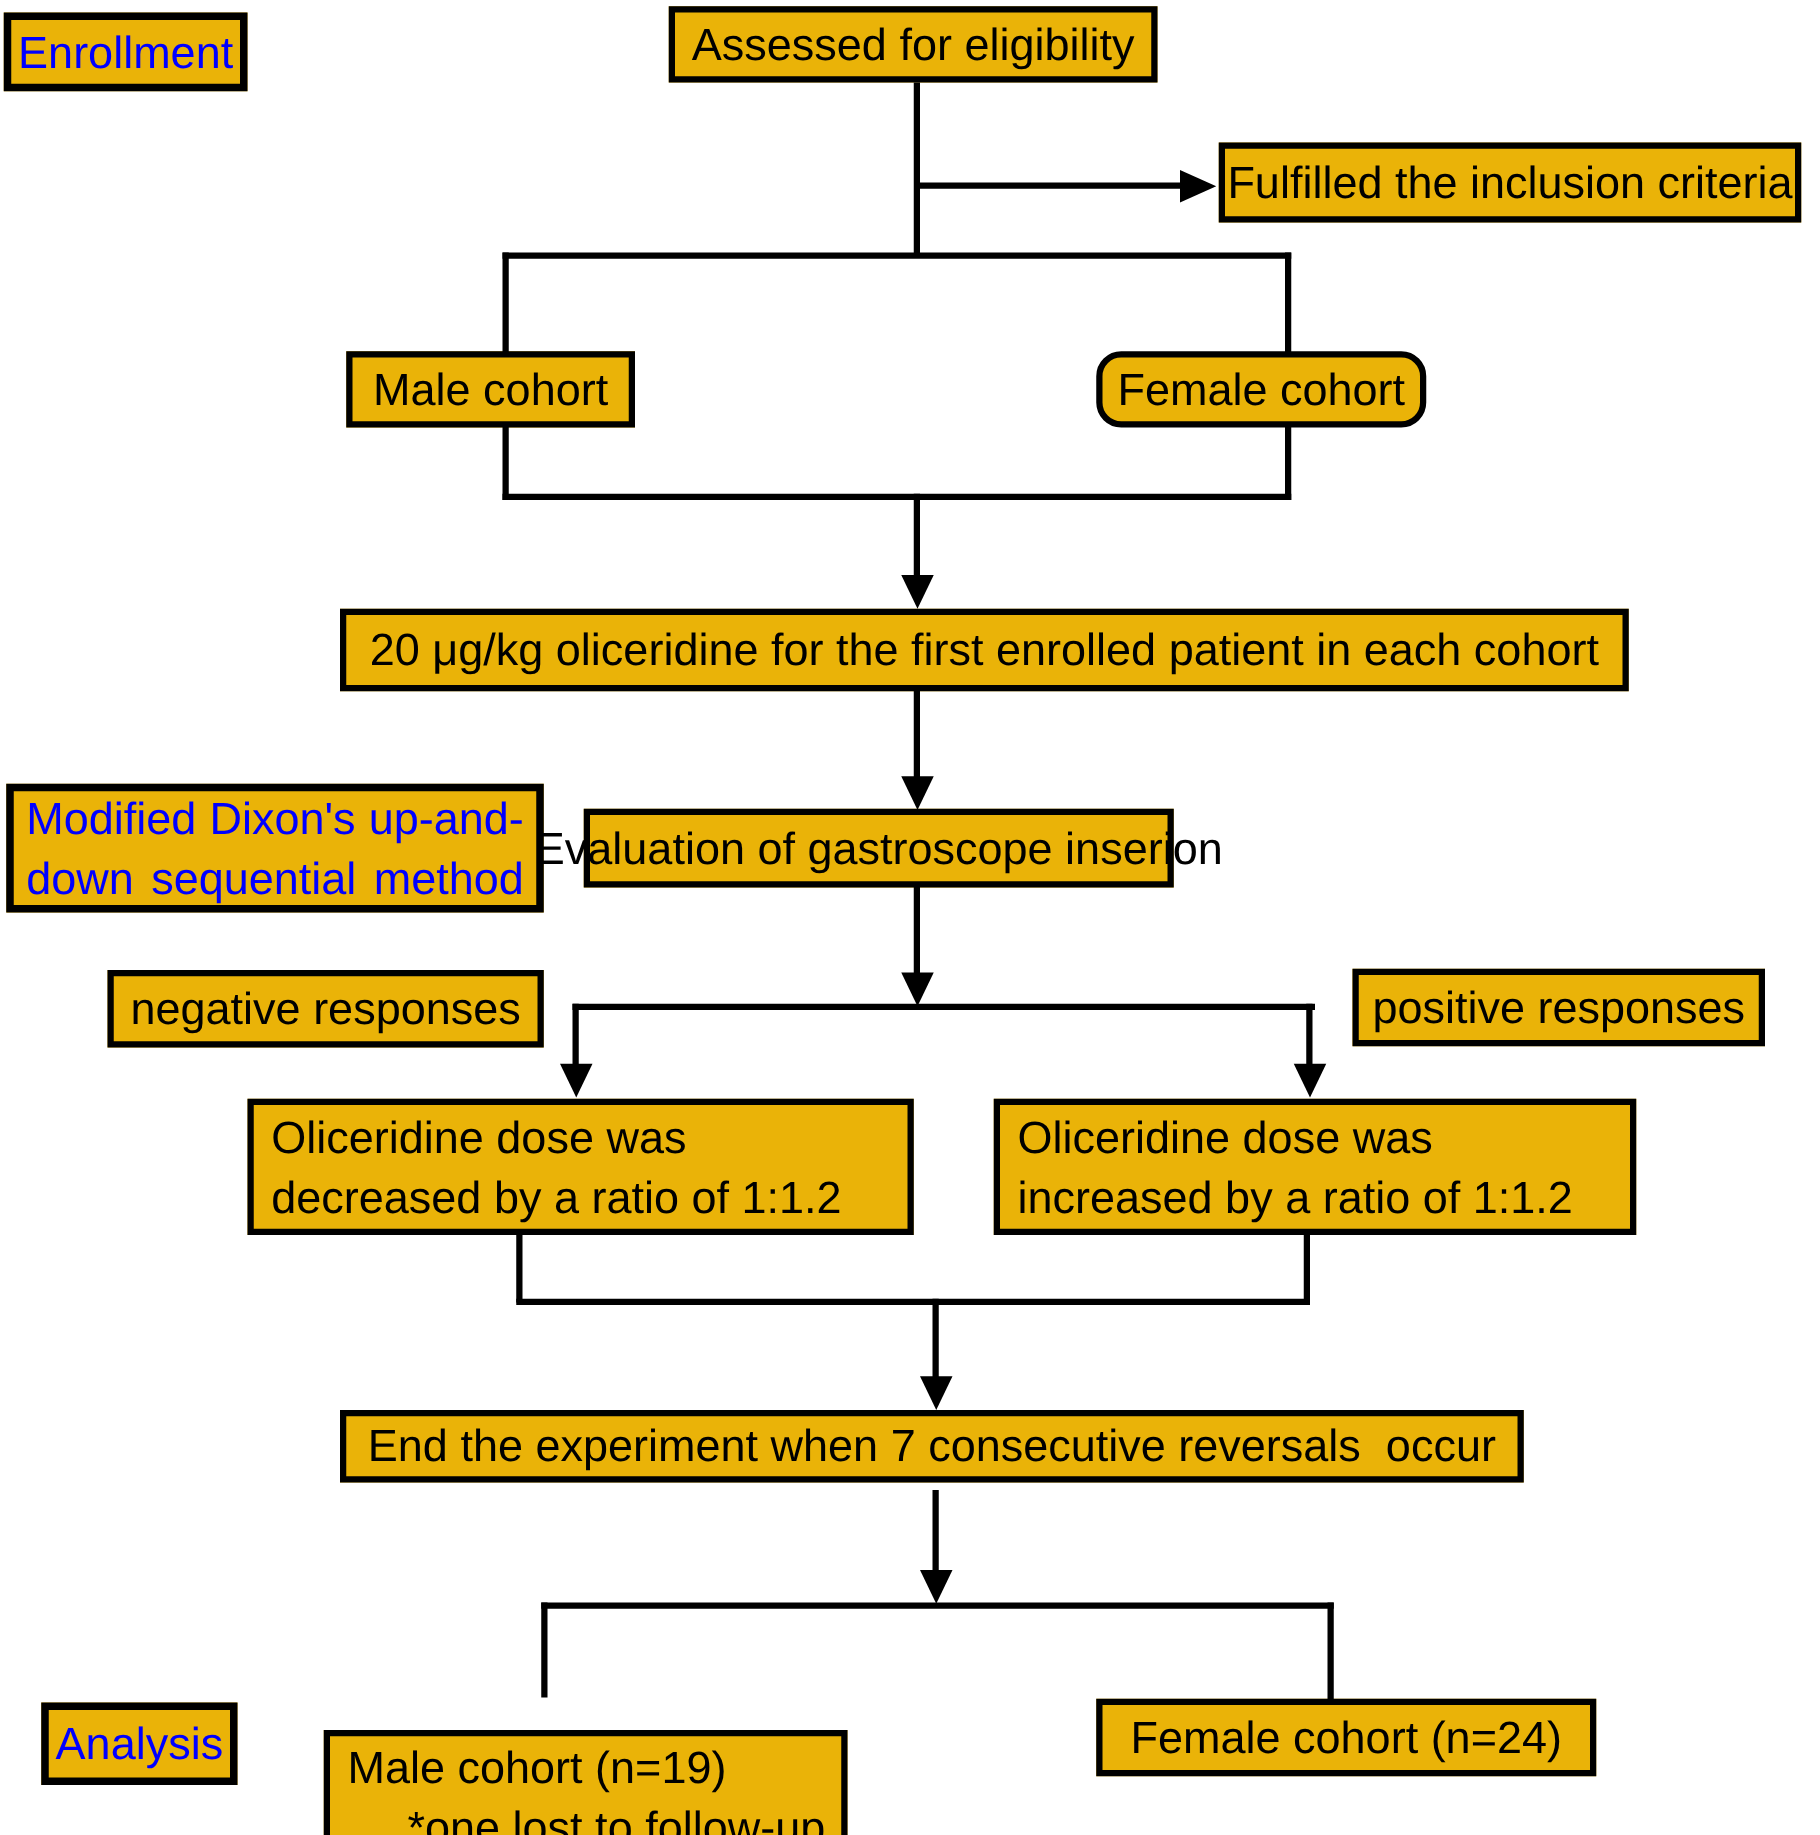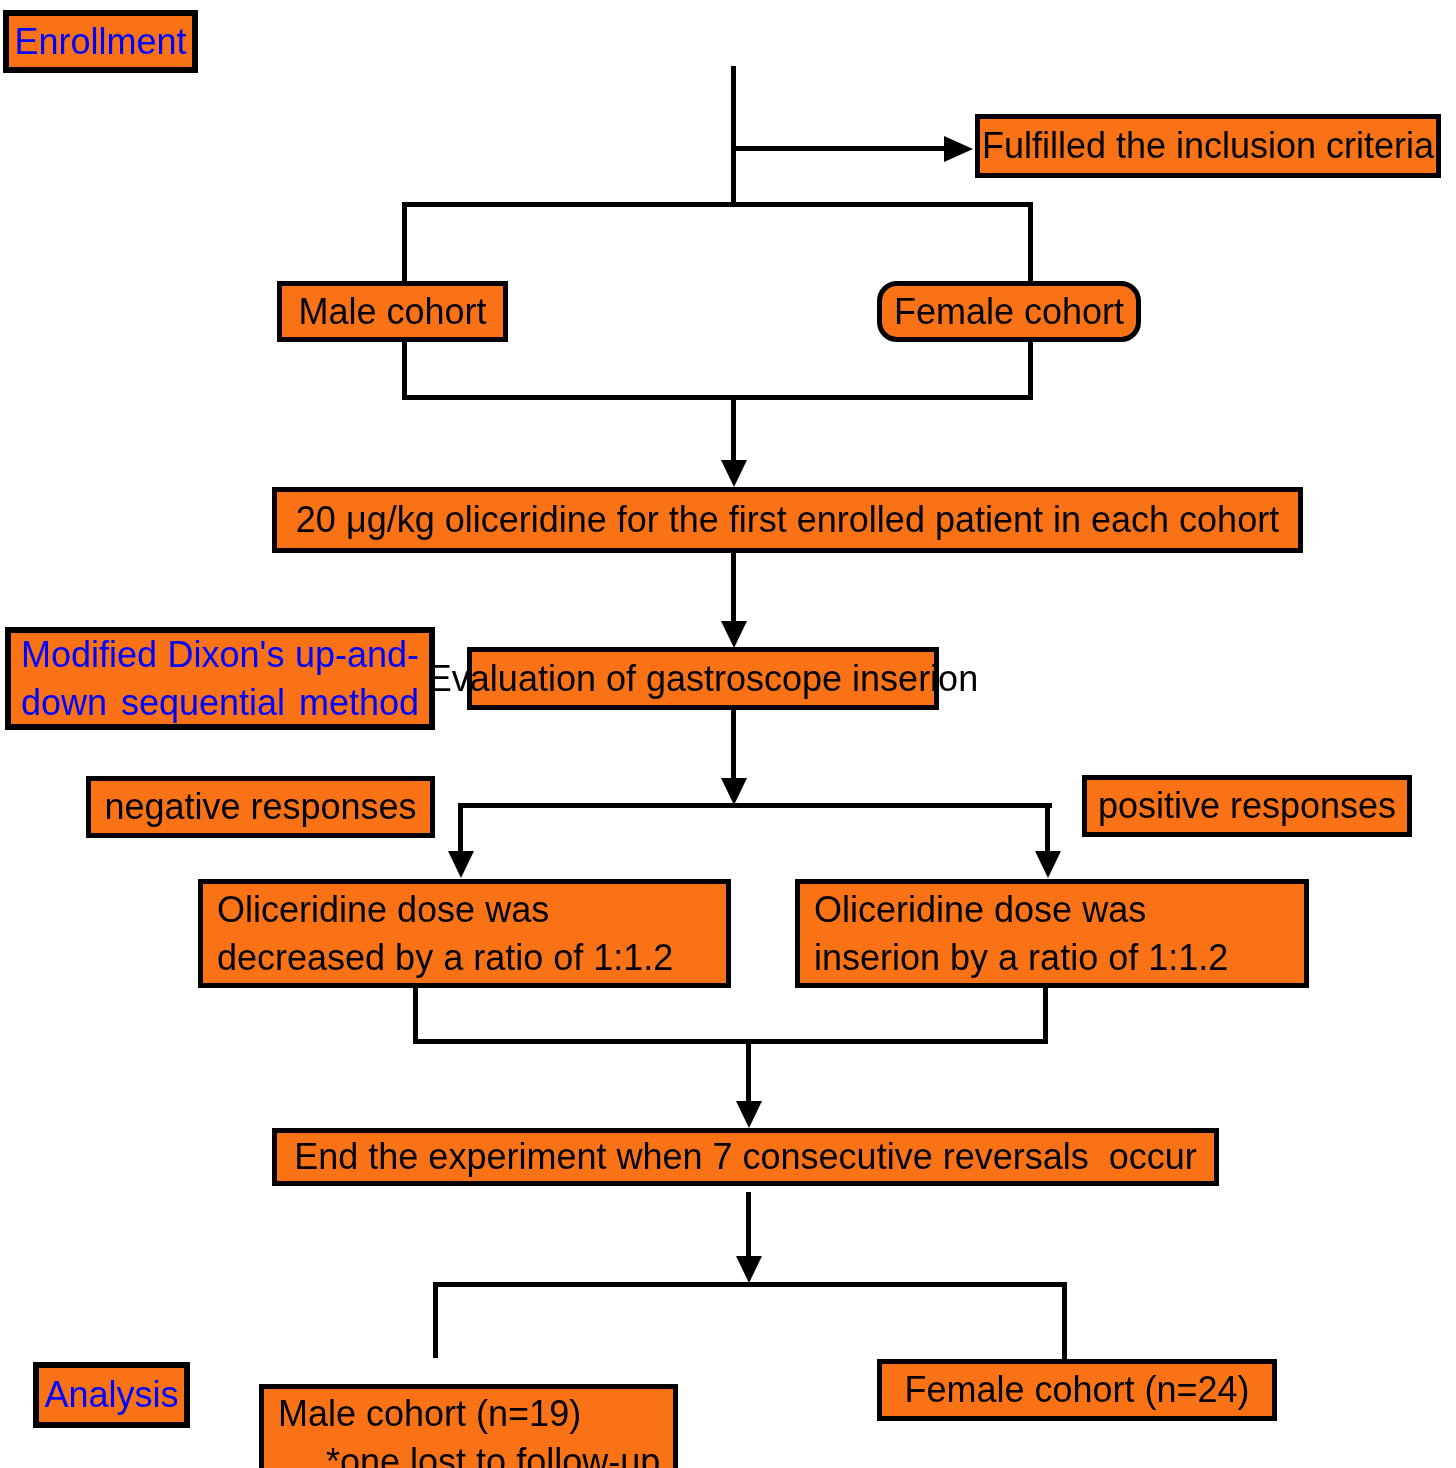--- a/index.html
+++ b/index.html
@@ -4,21 +4,21 @@
 <style>
   :root { --blue: #0000ff; --ink: #000000; }
   * { margin: 0; padding: 0; box-sizing: border-box; }
   body { background: #ffffff; font-family: "Liberation Sans", sans-serif; }
   .canvas {
     position: relative; width: 1456px; height: 1468px;
     background: #ffffff; overflow: hidden;
     color: var(--ink);
   }
   .box {
-    position: absolute; background: #f97316;
+    position: absolute; background: #eab308;
     border: 5px solid var(--ink);
     display: flex; align-items: center; justify-content: center;
     font-size: 36px; line-height: 48px; color: var(--ink);
     white-space: pre; padding: 0 8px;
   }
   .box.multiline {
     flex-direction: column; align-items: flex-start; justify-content: center;
     padding-left: 14px; padding-right: 10px;
   }
   .box.stage { color: var(--blue); border-width: 6px; }
@@ -50,20 +50,23 @@
 
   <div class="box stage multiline" style="left:5px; top:627px; width:430px; height:103px;">
     <span class="jline">Modified Dixon's up-and-</span>
     <span class="jline">down sequential method</span>
   </div>
 
   <div class="box stage" style="left:33px; top:1362px; width:157px; height:66px;">
     <span>Analysis</span>
   </div>
 
+  <div class="box" style="left:535px; top:5px; width:391px; height:61px;">
+    <span>Assessed for eligibility</span>
+  </div>
 
   <div class="box" style="left:975px; top:114px; width:466px; height:64px;">
     <span>Fulfilled the inclusion criteria</span>
   </div>
 
   <div class="box" style="left:277px; top:281px; width:231px; height:61px;">
     <span>Male cohort</span>
   </div>
 
   <div class="box" style="left:877px; top:281px; width:264px; height:61px;border-radius:20px;">
@@ -86,21 +89,21 @@
     <span>negative responses</span>
   </div>
 
   <div class="box multiline" style="left:198px; top:879px; width:533px; height:109px;">
     <span>Oliceridine dose was</span>
     <span>decreased by a ratio of 1:1.2</span>
   </div>
 
   <div class="box multiline" style="left:795px; top:879px; width:514px; height:109px;">
     <span>Oliceridine dose was</span>
-    <span>inserion by a ratio of 1:1.2</span>
+    <span>increased by a ratio of 1:1.2</span>
   </div>
 
   <div class="box" style="left:272px; top:1128px; width:947px; height:58px;">
     <span>End the experiment when 7 consecutive reversals  occur</span>
   </div>
 
   <div class="box multiline" style="left:259px; top:1384px; width:419px; height:107px;">
     <span>Male cohort (n=19)</span>
     <span class="indent2">*one lost to follow-up</span>
   </div>

